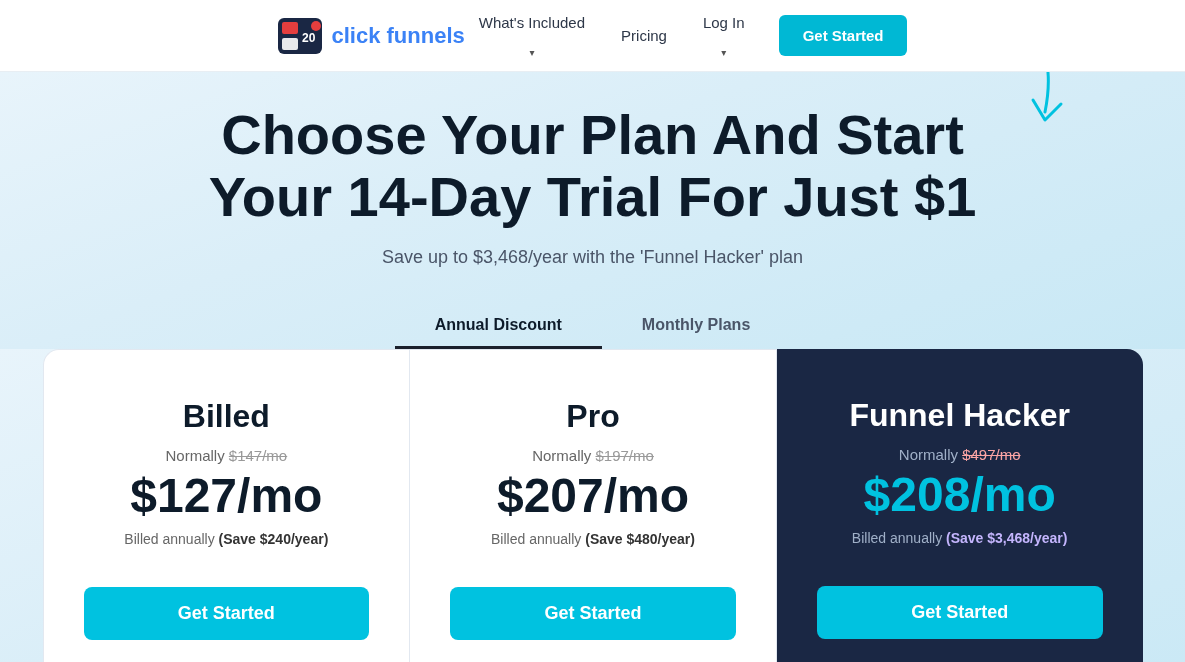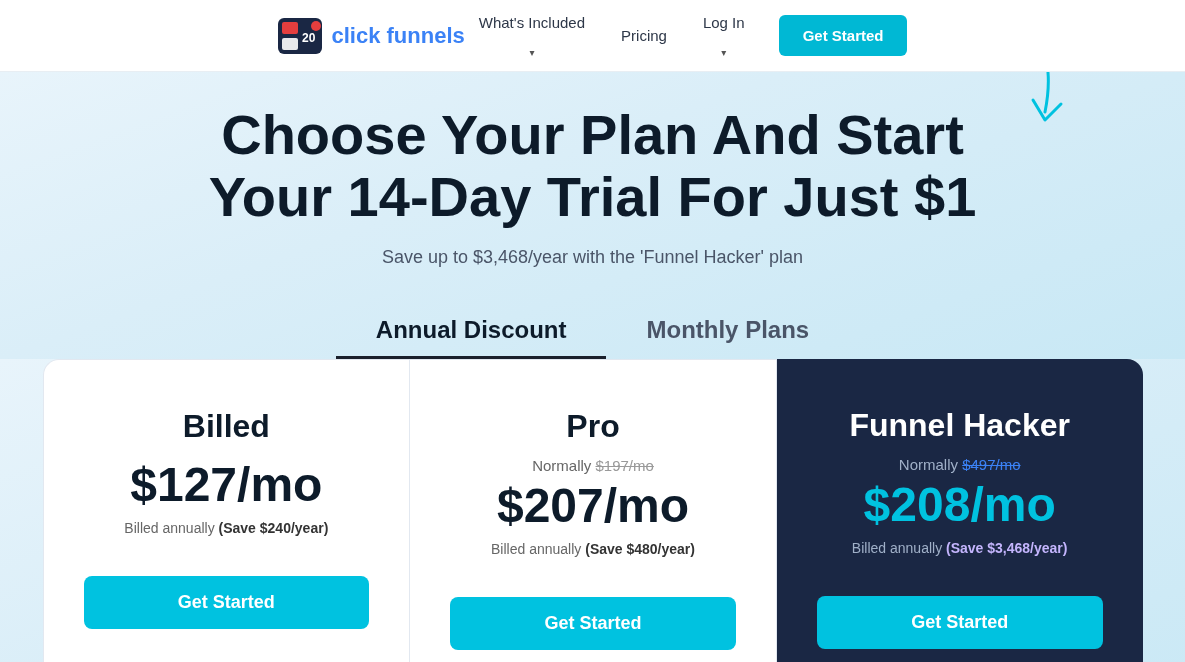--- a/index.html
+++ b/index.html
@@ -90,21 +90,21 @@
     
     .tabs {
       display: flex;
       justify-content: center;
       gap: 0;
       margin-bottom: 0;
       position: relative;
     }
     .tab {
       padding: 12px 40px;
-      font-size: 24px;
+      font-size: 16px;
       font-weight: 600;
       color: #4a5568;
       cursor: pointer;
       border-bottom: 3px solid transparent;
       transition: all 0.2s;
     }
     .tab.active {
       color: #0d1b2a;
       border-bottom: 3px solid #1a202c;
     }
@@ -164,21 +164,21 @@
       margin-bottom: 4px;
     }
     .plan-card.dark .plan-normally {
       color: #a0b0c8;
     }
     .plan-normally s {
       text-decoration: line-through;
       color: #999;
     }
     .plan-card.dark .plan-normally s {
-      color: #3b82f6;
+      color: #fca5a5;
     }
     .plan-price {
       font-size: 48px;
       font-weight: 900;
       color: #0d1b2a;
       margin-bottom: 8px;
     }
     .plan-card.dark .plan-price {
       color: #00c2e0;
     }
@@ -266,20 +266,24 @@
     <path d="M20 10 Q120 20 100 120" stroke="#00c2e0" stroke-width="3" fill="none" stroke-linecap="round"></path>
     <path d="M88 108 L100 128 L116 112" stroke="#00c2e0" stroke-width="3" fill="none" stroke-linecap="round" stroke-linejoin="round"></path>
   </svg>
 </section>
 
 <div class="cards-section">
   <div class="cards-wrapper">
 
     <div class="plan-card">
       <div class="plan-name">Billed</div>
+      <div class="plan-normally">
+        <span>Normally</span>
+        <s>$147/mo</s>
+      </div>
       <div class="plan-price">$127/mo</div>
       <div class="plan-billed">
         <span>Billed annually</span>
         <strong>(Save $240/year)</strong>
       </div>
       <button class="btn-get-started-card">Get Started</button>
     </div>
 
     <div class="plan-card" style="border-left:1px solid #e2e8f0;">
       <div class="plan-name">Pro</div>

